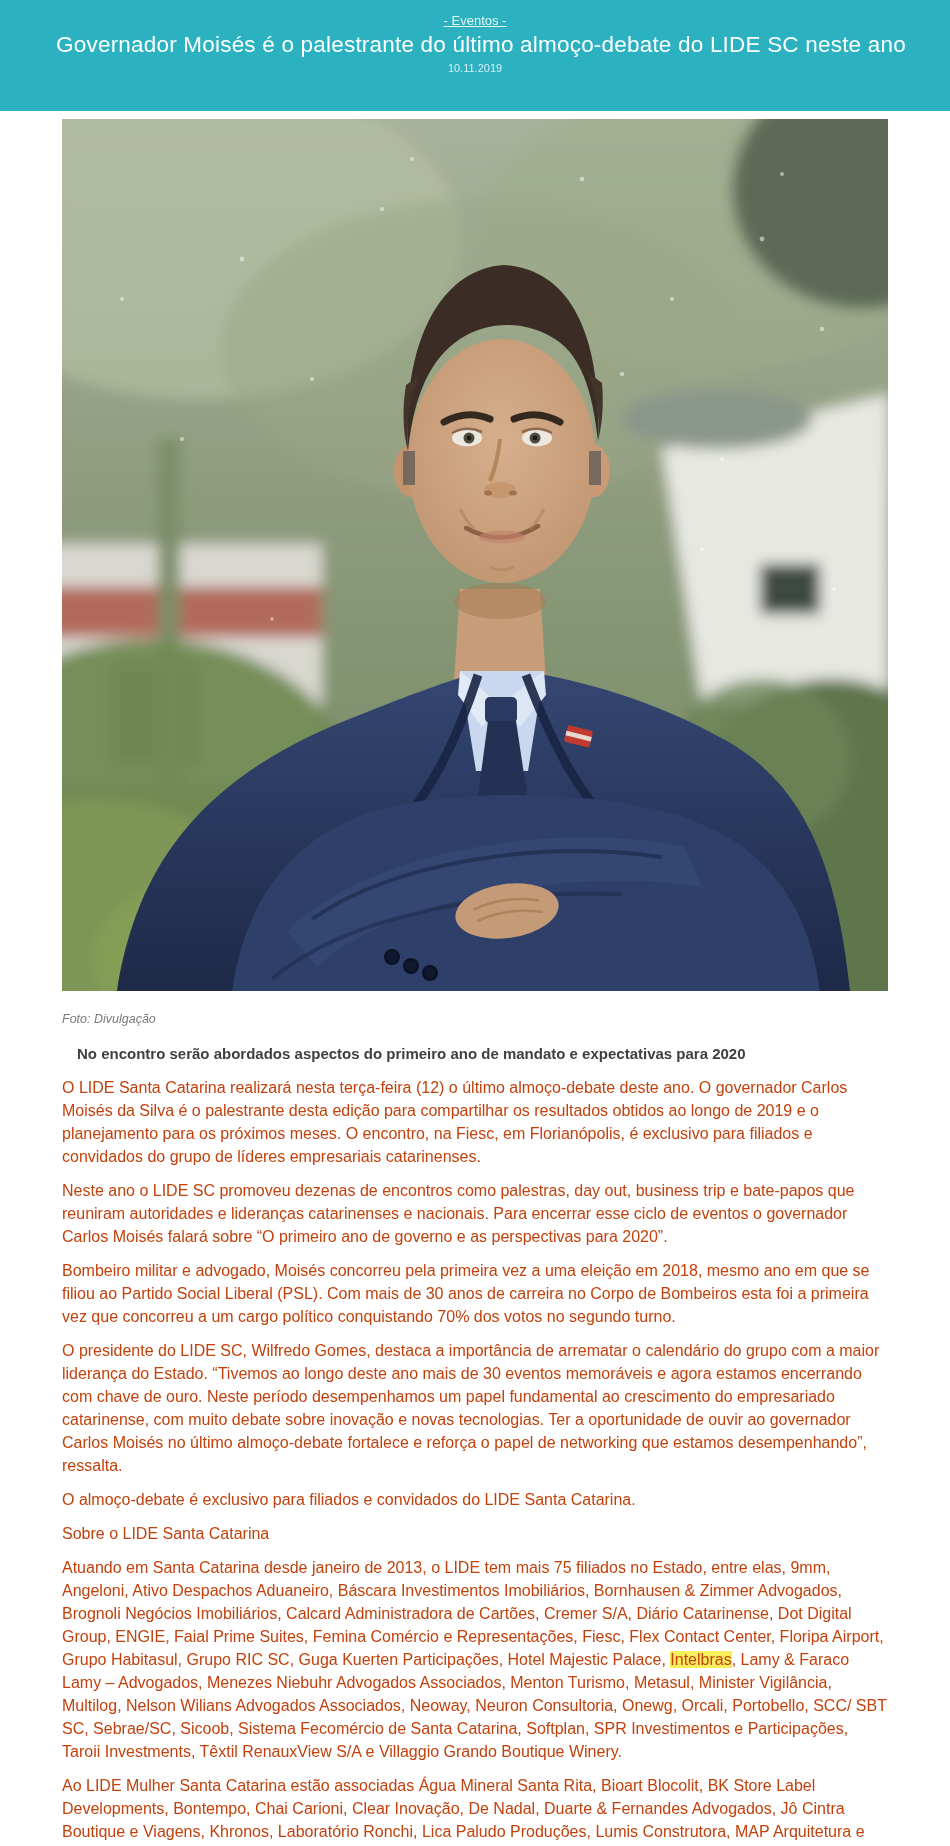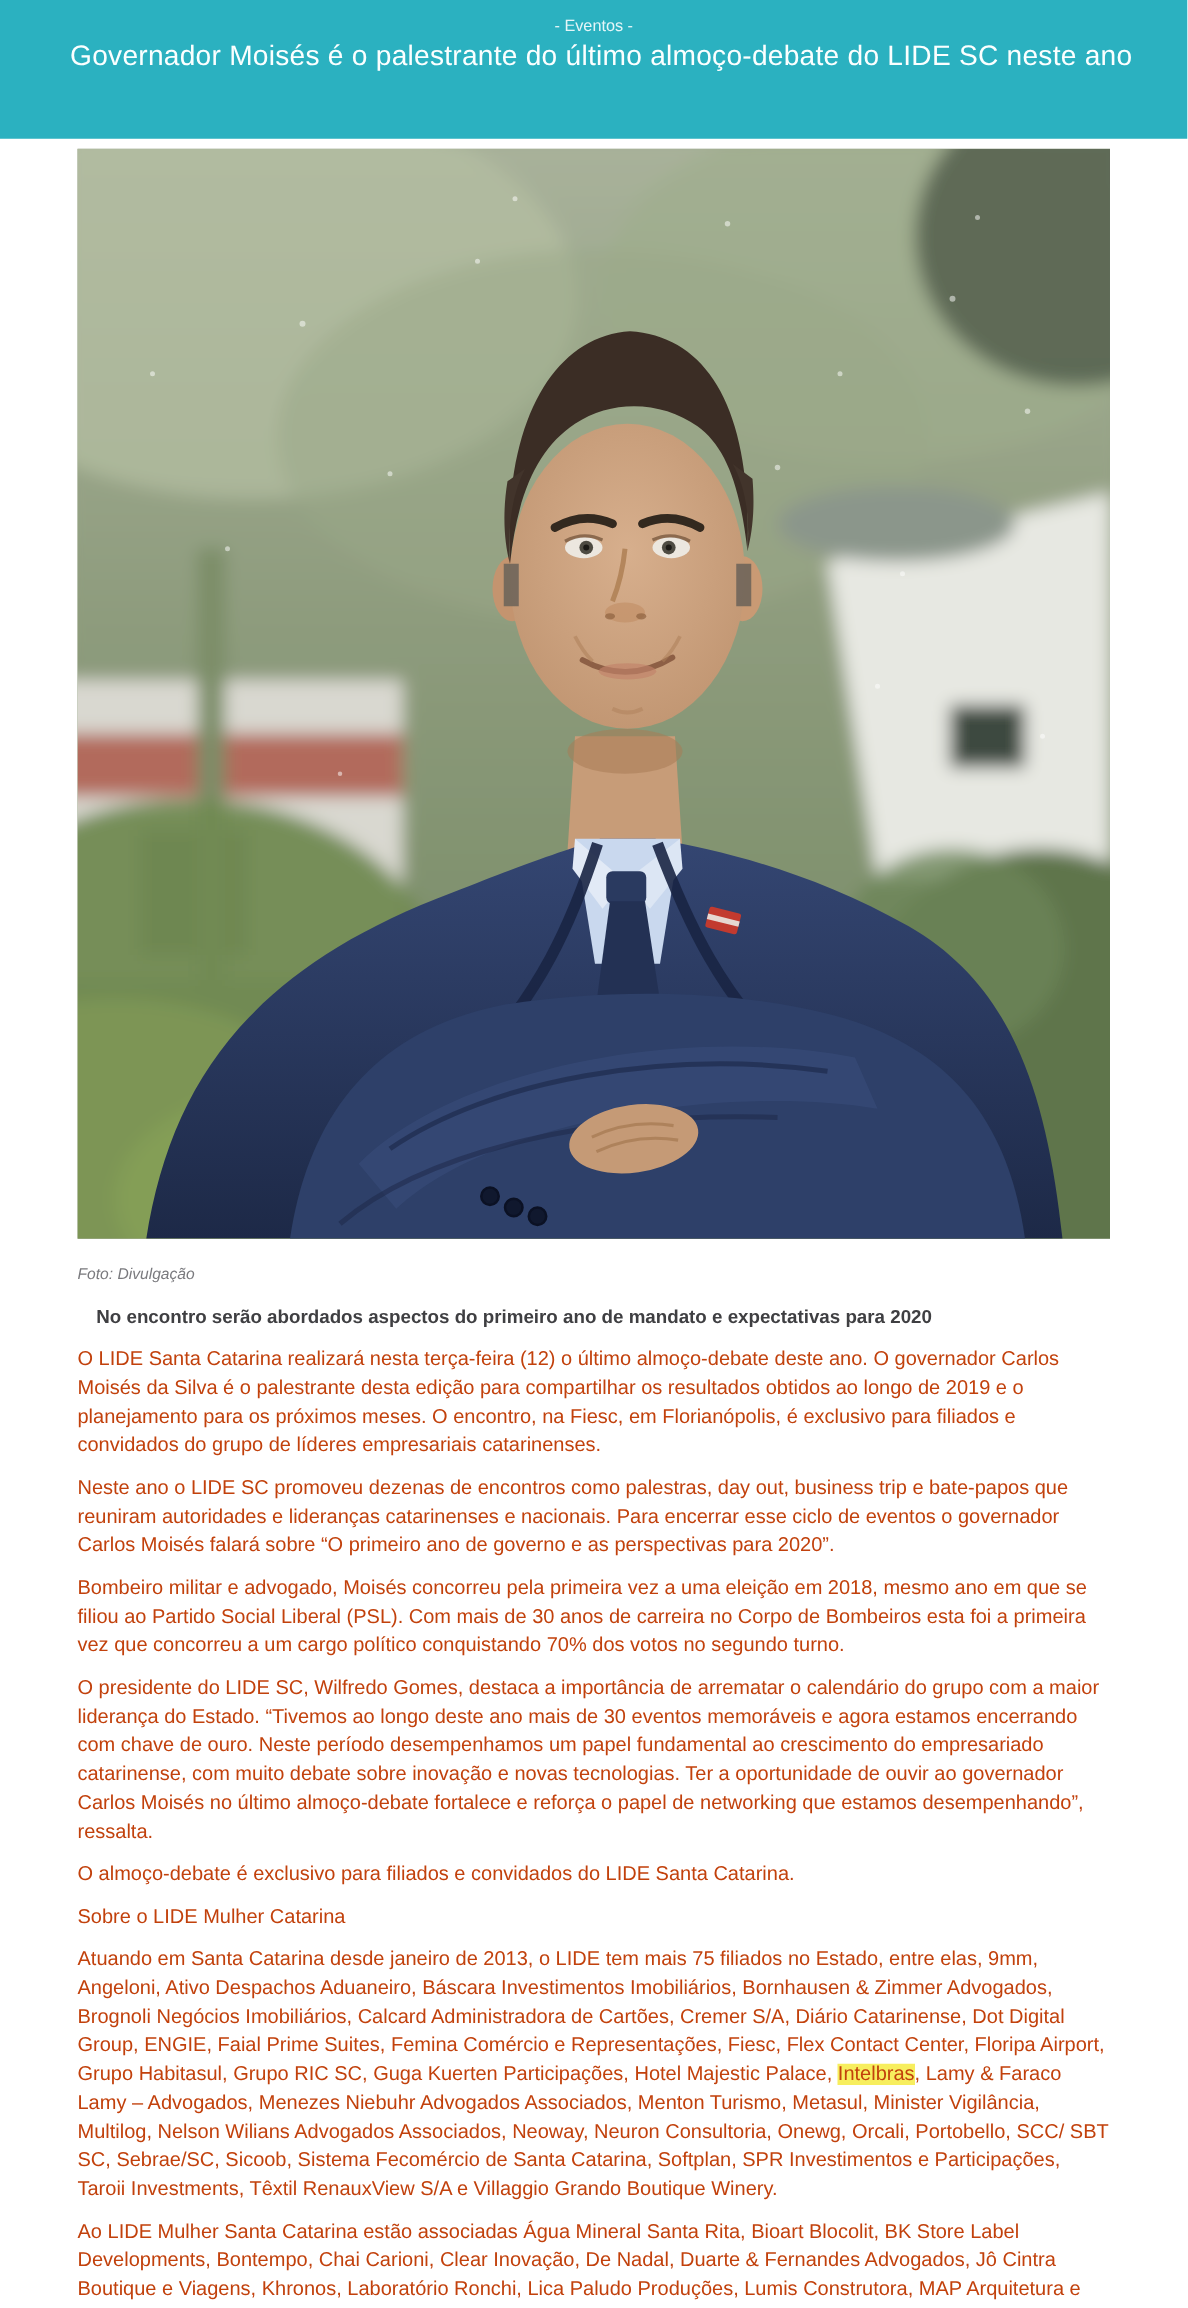--- a/index.html
+++ b/index.html
@@ -14,20 +14,21 @@
     height:111px;
     background:#2bb1c0;
     text-align:center;
     padding-top:13px;
     overflow:hidden;
   }
   .hero-category{
     font-size:13px;
     color:rgba(255,255,255,.88);
     line-height:16px;
+    text-decoration:underline;
   }
   .hero-title{
     margin:3px 0 3px;
     font-size:22.5px;
     font-weight:300;
     letter-spacing:.2px;
     color:#fbffff;
     line-height:26px;
     padding-left:12px;
   }
@@ -71,20 +72,21 @@
     color:#c2410c;
   }
   .hl{background:#f7ee5e;margin-top:37px;}
 </style>
 </head>
 <body>
 
 <header class="hero">
   <div class="hero-category">- Eventos -</div>
   <h1 class="hero-title">Governador Moisés é o palestrante do último almoço-debate do LIDE SC neste ano</h1>
+  <div class="hero-date">10.11.2019</div>
 </header>
 
 <main class="content">
 
   <figure class="photo-figure">
 
     <svg width="826" height="872" viewBox="0 0 826 872" preserveAspectRatio="none" aria-hidden="true">
       <defs>
         <linearGradient id="bgGrad" x1="0" y1="0" x2="0" y2="1">
           <stop offset="0" stop-color="#a9b29b"></stop>
@@ -227,18 +229,18 @@
   <figcaption class="photo-caption">Foto: Divulgação</figcaption>
 
   <h2 class="lead">No encontro serão abordados aspectos do primeiro ano de mandato e expectativas para 2020</h2>
 
   <div class="article-body" id="article-body">
       <p><span>O LIDE Santa Catarina realizará nesta terça-feira (12) o último almoço-debate deste ano. O governador Carlos Moisés da Silva é o palestrante desta edição para compartilhar os resultados obtidos ao longo de 2019 e o planejamento para os próximos meses. O encontro, na Fiesc, em Florianópolis, é exclusivo para filiados e convidados do grupo de líderes empresariais catarinenses.</span></p>
       <p><span>Neste ano o LIDE SC promoveu dezenas de encontros como palestras, day out, business trip e bate-papos que reuniram autoridades e lideranças catarinenses e nacionais. Para encerrar esse ciclo de eventos o governador Carlos Moisés falará sobre “O primeiro ano de governo e as perspectivas para 2020”.</span></p>
       <p><span>Bombeiro militar e advogado, Moisés concorreu pela primeira vez a uma eleição em 2018, mesmo ano em que se filiou ao Partido Social Liberal (PSL). Com mais de 30 anos de carreira no Corpo de Bombeiros esta foi a primeira vez que concorreu a um cargo político conquistando 70% dos votos no segundo turno.</span></p>
       <p><span>O presidente do LIDE SC, Wilfredo Gomes, destaca a importância de arrematar o calendário do grupo com a maior liderança do Estado. “Tivemos ao longo deste ano mais de 30 eventos memoráveis e agora estamos encerrando com chave de ouro. Neste período desempenhamos um papel fundamental ao crescimento do empresariado catarinense, com muito debate sobre inovação e novas tecnologias. Ter a oportunidade de ouvir ao governador Carlos Moisés no último almoço-debate fortalece e reforça o papel de networking que estamos desempenhando”, ressalta.</span></p>
       <p><span>O almoço-debate é exclusivo para filiados e convidados do LIDE Santa Catarina.</span></p>
-      <p><span>Sobre o LIDE Mulher Catarina</span></p>
+      <p><span>Sobre o LIDE Santa Catarina</span></p>
       <p><span>Atuando em Santa Catarina desde janeiro de 2013, o LIDE tem mais 75 filiados no Estado, entre elas, 9mm, Angeloni, Ativo Despachos Aduaneiro, Báscara Investimentos Imobiliários, Bornhausen &amp; Zimmer Advogados, Brognoli Negócios Imobiliários, Calcard Administradora de Cartões, Cremer S/A, Diário Catarinense, Dot Digital Group, ENGIE, Faial Prime Suites, Femina Comércio e Representações, Fiesc, Flex Contact Center, Floripa Airport, Grupo Habitasul, Grupo RIC SC, Guga Kuerten Participações, Hotel Majestic Palace, </span><span class="hl">Intelbras</span><span>, Lamy &amp; Faraco Lamy – Advogados, Menezes Niebuhr Advogados Associados, Menton Turismo, Metasul, Minister Vigilância, Multilog, Nelson Wilians Advogados Associados, Neoway, Neuron Consultoria, Onewg, Orcali, Portobello, SCC/ SBT SC, Sebrae/SC, Sicoob, Sistema Fecomércio de Santa Catarina, Softplan, SPR Investimentos e Participações, Taroii Investments, Têxtil RenauxView S/A e Villaggio Grando Boutique Winery.</span></p>
       <p><span>Ao LIDE Mulher Santa Catarina estão associadas Água Mineral Santa Rita, Bioart Blocolit, BK Store Label Developments, Bontempo, Chai Carioni, Clear Inovação, De Nadal, Duarte &amp; Fernandes Advogados, Jô Cintra Boutique e Viagens, Khronos, Laboratório Ronchi, Lica Paludo Produções, Lumis Construtora, MAP Arquitetura e Design S.A., MC Werner, Miss Festas, Ponta Dos Ganchos Resort, RDO Empreendimentos Imobiliários, SC Negócios Imobiliários, Tairone Calado Cavalcante Junior, Susteinpolis Developments, TG Interiores e Paisagismo.</span></p>
     </div>
 
 </main>
 
 </body></html>

